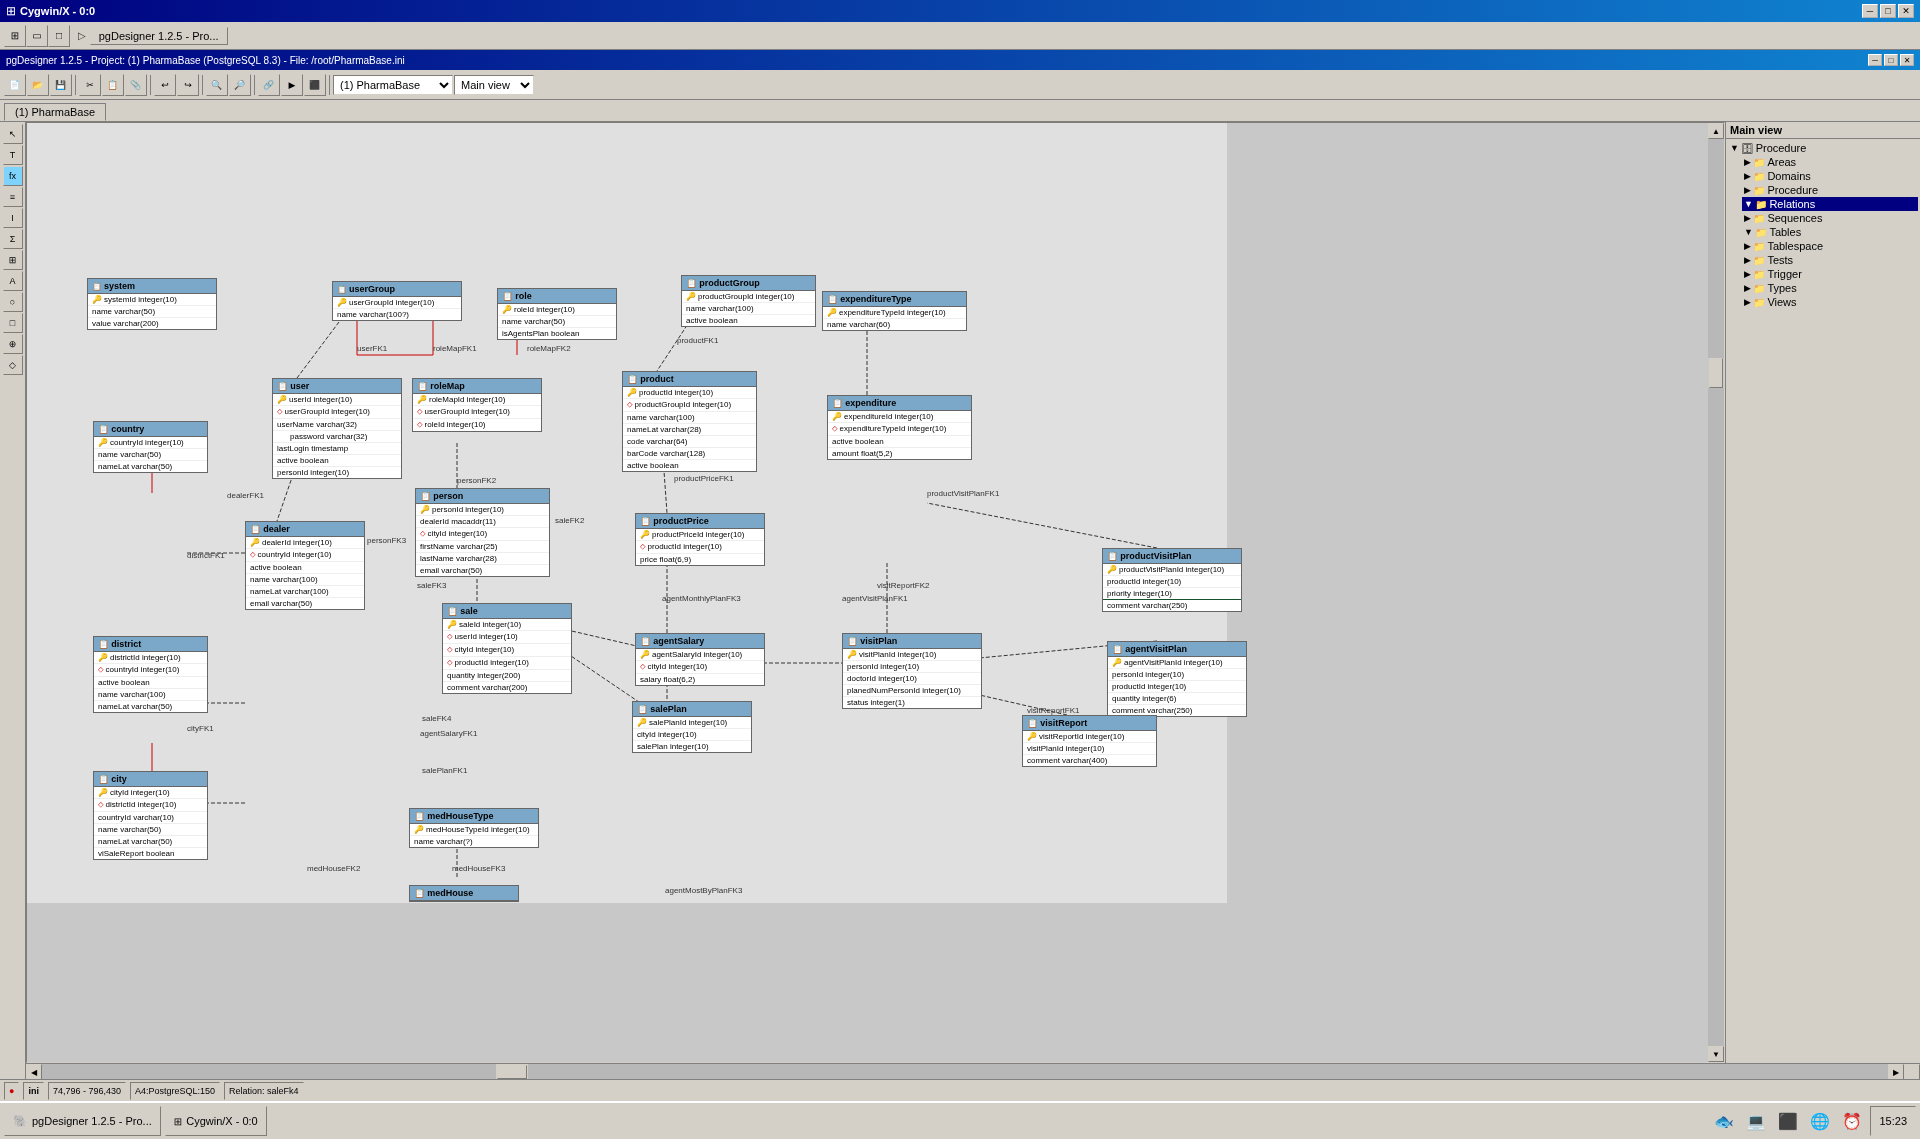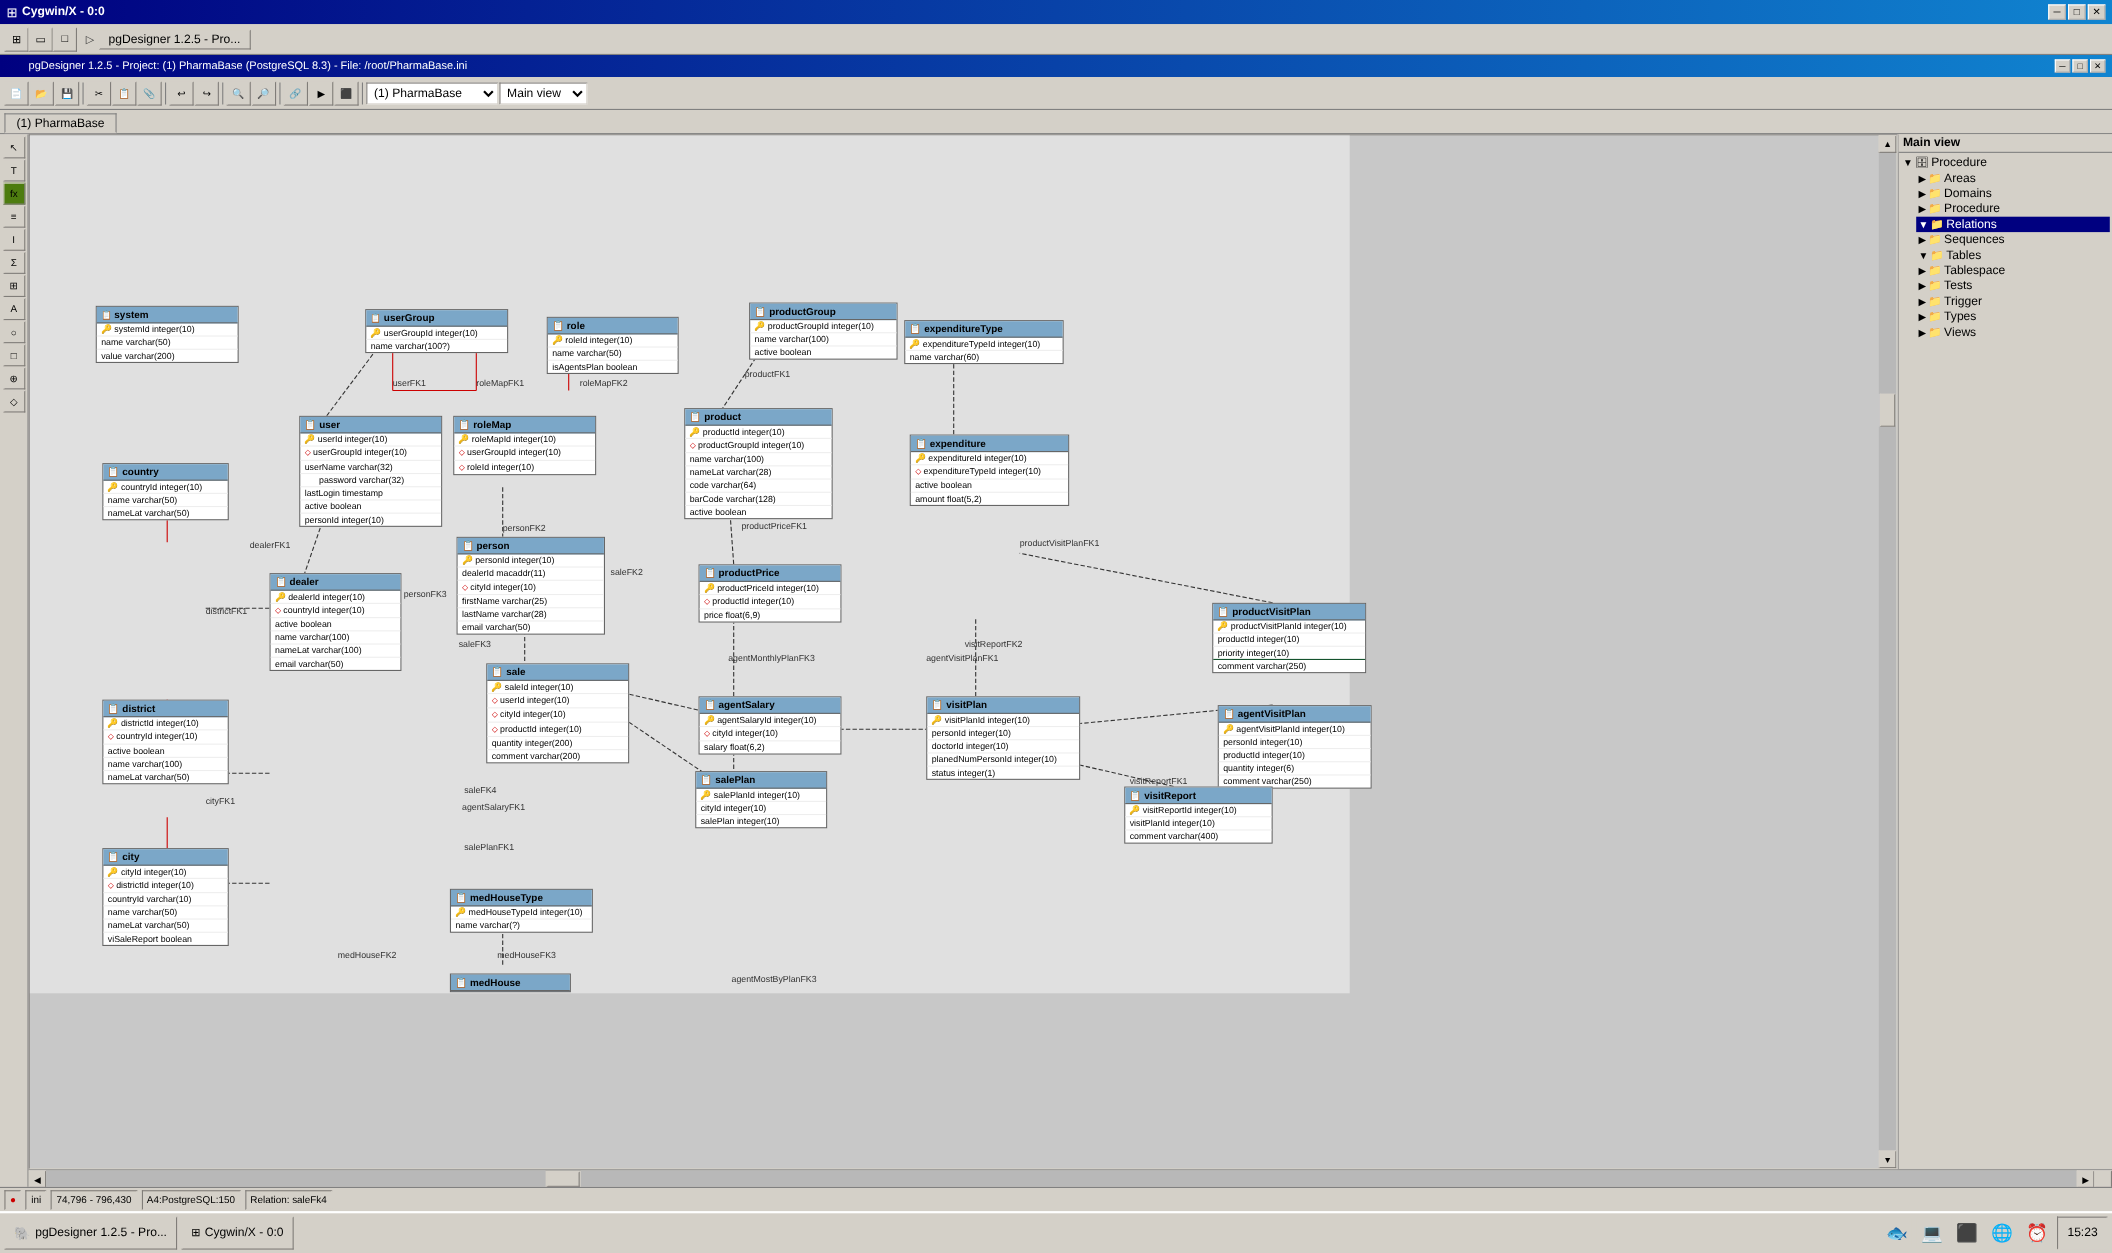--- a/index.html
+++ b/index.html
@@ -30,21 +30,21 @@
     <button style="background:#d4d0c8;border:1px outset #d4d0c8;width:22px;height:22px;font-size:10px;">▭</button>
     <button style="background:#d4d0c8;border:1px outset #d4d0c8;width:22px;height:22px;font-size:10px;">□</button>
     <div style="width:8px;"></div>
     <span style="color:#333;font-size:10px;">▷</span>
     <span style="background:#d4d0c8;border:1px outset #d4d0c8;padding:2px 8px;font-size:11px;margin-left:4px;">pgDesigner 1.2.5 - Pro...</span>
   </div>
 
   <div style="display:flex;flex-direction:column;height:calc(100% - 50px - 38px);">
 
     <div style="background:linear-gradient(to right,#000080,#1084d0);color:white;height:20px;display:flex;align-items:center;padding:0 6px;justify-content:space-between;">
-      <span style="font-size:10px;margin-left:20px;">pgDesigner 1.2.5 - Project: (1) PharmaBase (PostgreSQL 8.3) - File: /root/PharmaBase.ini</span>
+      <span style="font-size:10px;">pgDesigner 1.2.5 - Project: (1) PharmaBase (PostgreSQL 8.3) - File: /root/PharmaBase.ini</span>
       <div style="display:flex;gap:2px;">
         <button style="background:#d4d0c8;border:1px outset #fff;width:14px;height:12px;font-size:8px;cursor:pointer;">─</button>
         <button style="background:#d4d0c8;border:1px outset #fff;width:14px;height:12px;font-size:8px;cursor:pointer;">□</button>
         <button style="background:#d4d0c8;border:1px outset #fff;width:14px;height:12px;font-size:8px;cursor:pointer;">✕</button>
       </div>
     </div>
 
 
     <div style="background:#d4d0c8;border-bottom:1px solid #808080;height:30px;display:flex;align-items:center;padding:2px 4px;gap:1px;">
       <button style="background:#d4d0c8;border:1px outset #d4d0c8;width:22px;height:22px;font-size:9px;">📄</button>
@@ -75,21 +75,21 @@
 
     <div style="background:#d4d0c8;height:22px;display:flex;align-items:flex-end;padding-left:4px;border-bottom:1px solid #808080;">
       <div style="background:#d4d0c8;border:1px solid #808080;border-bottom:1px solid #d4d0c8;padding:2px 10px;font-size:11px;cursor:pointer;">(1) PharmaBase</div>
     </div>
 
     <div style="display:flex;flex:1;overflow:hidden;">
 
       <div style="width:26px;background:#d4d0c8;border-right:1px solid #808080;display:flex;flex-direction:column;align-items:center;padding:2px;gap:1px;">
         <button style="background:#d4d0c8;border:1px outset #d4d0c8;width:20px;height:20px;font-size:9px;">↖</button>
         <button style="background:#d4d0c8;border:1px outset #d4d0c8;width:20px;height:20px;font-size:9px;">T</button>
-        <button style="background:#4d7c0f;border:1px outset #d4d0c8;width:20px;height:20px;font-size:9px;">fx</button>
+        <button style="background:#7dd3fc;border:1px outset #d4d0c8;width:20px;height:20px;font-size:9px;">fx</button>
         <button style="background:#d4d0c8;border:1px outset #d4d0c8;width:20px;height:20px;font-size:9px;">≡</button>
         <button style="background:#d4d0c8;border:1px outset #d4d0c8;width:20px;height:20px;font-size:9px;">I</button>
         <button style="background:#d4d0c8;border:1px outset #d4d0c8;width:20px;height:20px;font-size:9px;">Σ</button>
         <button style="background:#d4d0c8;border:1px outset #d4d0c8;width:20px;height:20px;font-size:9px;">⊞</button>
         <button style="background:#d4d0c8;border:1px outset #d4d0c8;width:20px;height:20px;font-size:9px;">A</button>
         <button style="background:#d4d0c8;border:1px outset #d4d0c8;width:20px;height:20px;font-size:9px;">○</button>
         <button style="background:#d4d0c8;border:1px outset #d4d0c8;width:20px;height:20px;font-size:9px;">□</button>
         <button style="background:#d4d0c8;border:1px outset #d4d0c8;width:20px;height:20px;font-size:9px;">⊕</button>
         <button style="background:#d4d0c8;border:1px outset #d4d0c8;width:20px;height:20px;font-size:9px;">◇</button>
       </div>
@@ -532,21 +532,21 @@
 
           <div style="width:16px;height:16px;background:#d4d0c8;border:1px outset #d4d0c8;"></div>
         </div>
       </div>
     </div>
 
     <div style="background:#d4d0c8;border-top:1px solid #808080;height:22px;display:flex;align-items:center;padding:0 4px;font-size:10px;gap:4px;">
       <div style="border:1px inset #d4d0c8;padding:1px 4px;height:18px;display:flex;align-items:center;font-size:9px;">
         <span style="color:#c00;">●</span>
       </div>
-      <div style="border:1px inset #d4d0c8;padding:1px 4px;height:18px;display:flex;align-items:center;font-size:9px;">ini</div>
+      <div style="border:1px inset #d4d0c8;padding:1px 4px;height:18px;display:flex;align-items:center;font-size:9px;font-weight:bold;">ini</div>
       <div style="border:1px inset #d4d0c8;padding:1px 4px;height:18px;display:flex;align-items:center;font-size:9px;">74,796 - 796,430</div>
       <div style="border:1px inset #d4d0c8;padding:1px 4px;height:18px;display:flex;align-items:center;font-size:9px;">A4:PostgreSQL:150</div>
       <div style="border:1px inset #d4d0c8;padding:1px 4px;height:18px;display:flex;align-items:center;font-size:9px;">Relation: saleFk4</div>
     </div>
   </div>
 
   <div style="position:absolute;bottom:0;left:0;width:1920px;height:38px;background:#d4d0c8;border-top:2px solid #ffffff;display:flex;align-items:center;padding:0 4px;gap:4px;">
     <button style="background:#d4d0c8;border:1px outset #d4d0c8;padding:2px 8px;font-size:11px;height:30px;display:flex;align-items:center;gap:4px;cursor:pointer;">
       <span style="font-size:12px;">🐘</span>
       <span>pgDesigner 1.2.5 - Pro...</span>

